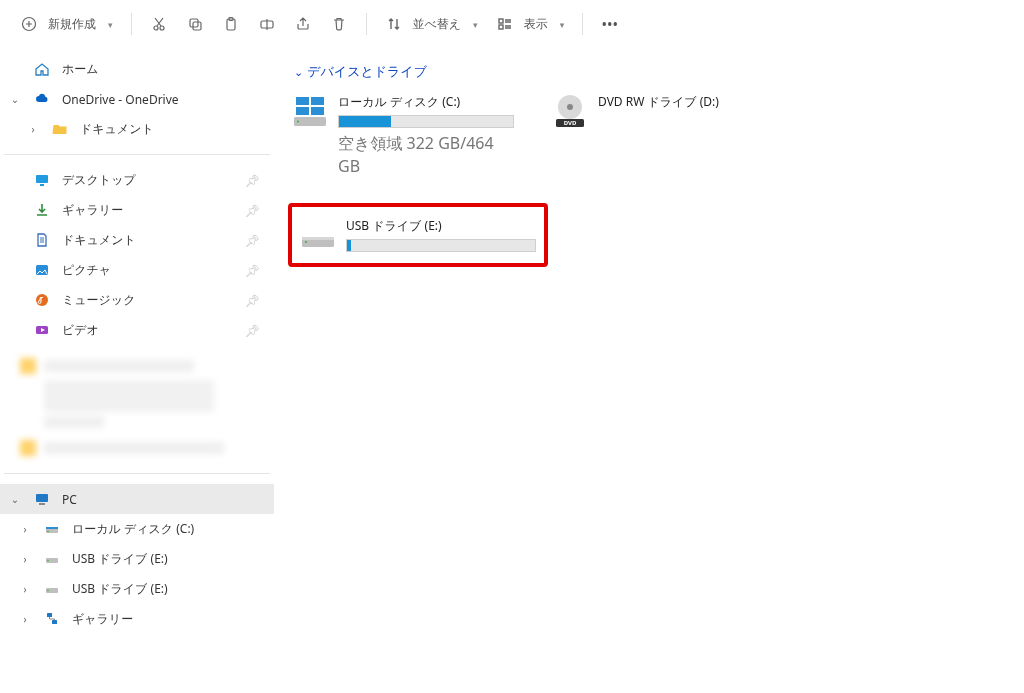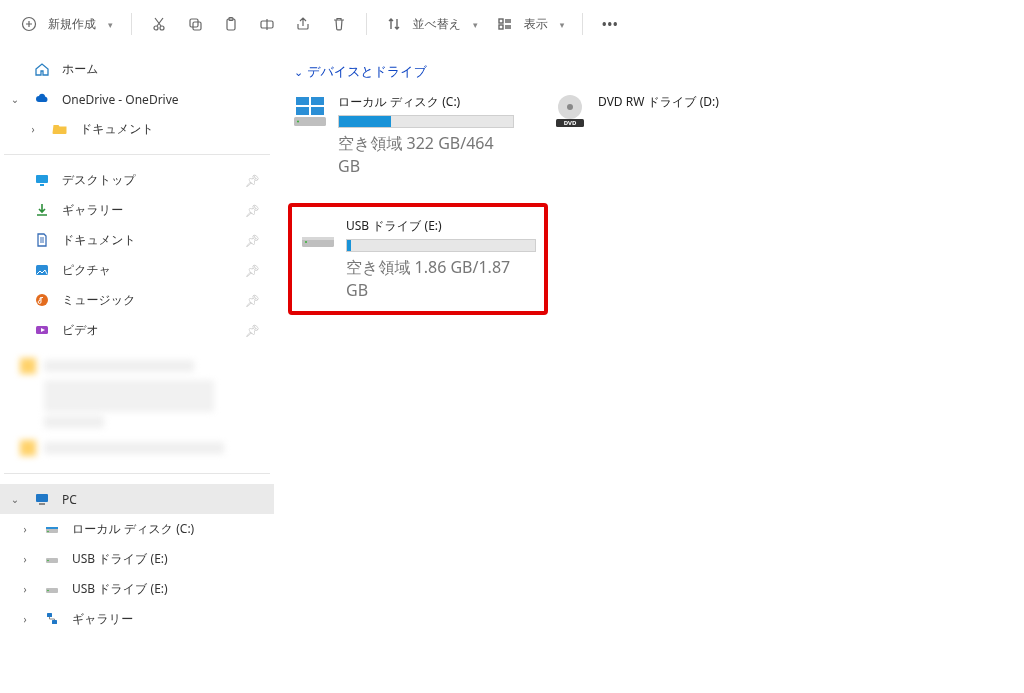--- a/index.html
+++ b/index.html
@@ -357,18 +357,17 @@
             <rect x="2" y="20" width="32" height="10" rx="1.5" fill="#bfbfbf"></rect>
               <circle cx="6" cy="25" r="1" fill="#34b233"></circle>
             <rect x="2" y="20" width="32" height="3" fill="#d7d7d7"></rect>
           </svg>
         </span>
         <div class="drv-body">
           <span class="drv-title">USB ドライブ (E:)</span>
           <div class="prog">
               <i style="width:2%"></i>
             </div>
-          <span class="drv-sub">空き領域 1.86 GB/1.87 GB</span>
         </div>
       </div>
     </div>
   </div>
 </div>
 
 </body></html>

